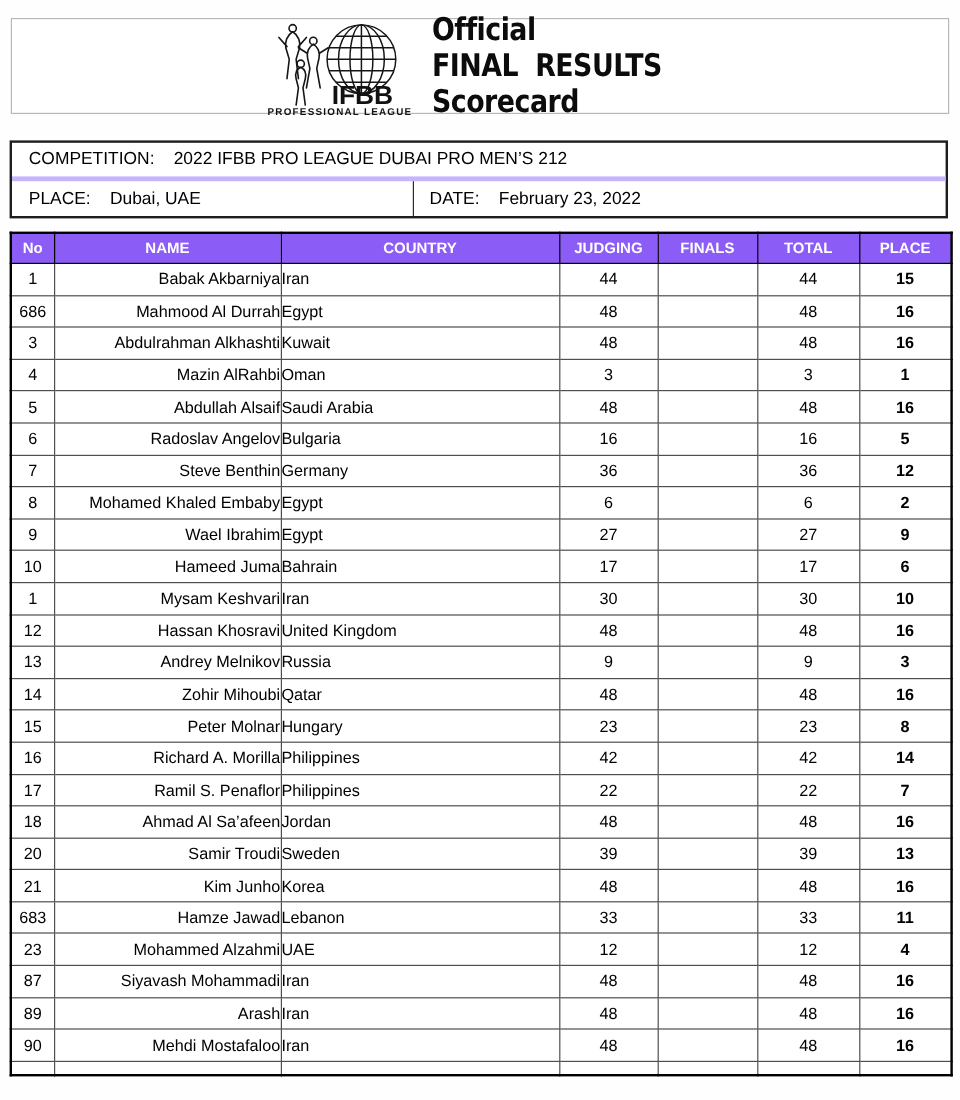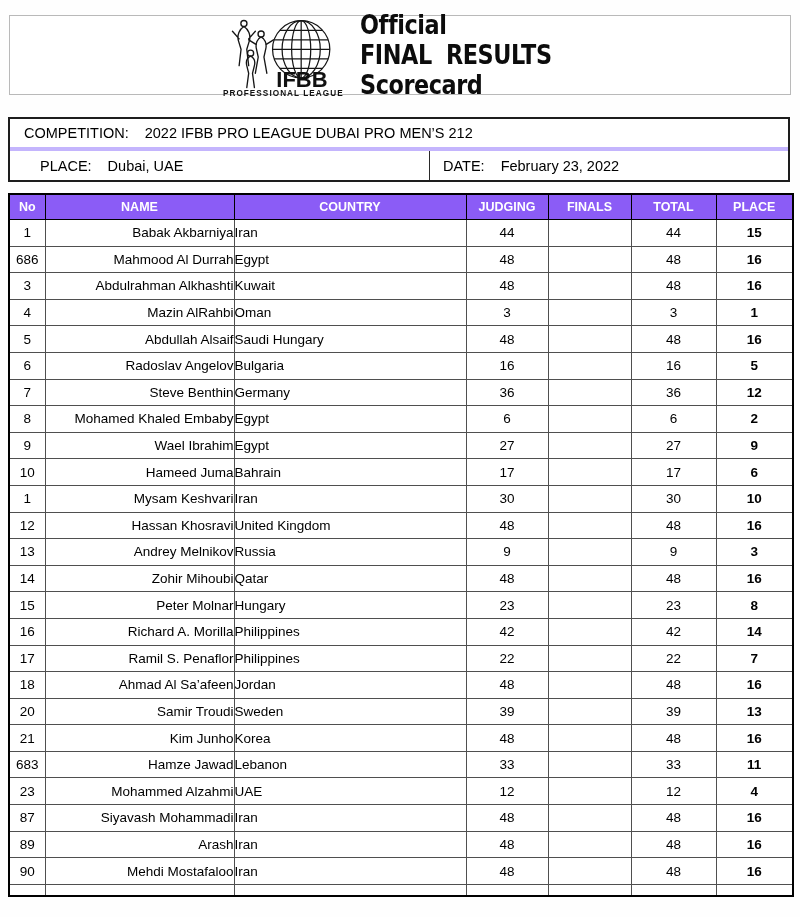--- a/index.html
+++ b/index.html
@@ -28,22 +28,22 @@
   .comp-box {
     position:absolute; left:8px; top:117px; width:782px;
     border:2px solid #1d1d1d; background:#fff; box-sizing:border-box;
   }
   .comp-row1 {
     height:28px; border-bottom:4px solid #c4b5fd;
     display:flex; align-items:center; padding-left:14px; font-size:14.5px;
   }
   .comp-row2 { height:29px; display:flex; }
   .comp-place {
-    width:420px; border-right:1px solid #2a2a2a; box-sizing:border-box;
-    display:flex; align-items:center; padding-left:30px; font-size:14.5px;
+    width:335px; border-right:1px solid #2a2a2a; box-sizing:border-box;
+    display:flex; align-items:center; padding-left:14px; font-size:14.5px;
   }
   .comp-date { flex:1; display:flex; align-items:center; padding-left:13px; font-size:14.5px; }
   .comp-value { margin-left:16px; }
 
   
   table.results {
     position:absolute; left:8px; top:193px; width:784px;
     border-collapse:collapse; table-layout:fixed;
     border:2px solid #000;
   }
@@ -172,21 +172,21 @@
           <td class="col-name">Mazin AlRahbi</td>
           <td class="col-country">Oman</td>
           <td class="col-judging">3</td>
           <td class="col-finals"></td>
           <td class="col-total">3</td>
           <td class="col-place">1</td>
         </tr>
         <tr>
           <td class="col-no">5</td>
           <td class="col-name">Abdullah Alsaif</td>
-          <td class="col-country">Saudi Hungary</td>
+          <td class="col-country">Saudi Arabia</td>
           <td class="col-judging">48</td>
           <td class="col-finals"></td>
           <td class="col-total">48</td>
           <td class="col-place">16</td>
         </tr>
         <tr>
           <td class="col-no">6</td>
           <td class="col-name">Radoslav Angelov</td>
           <td class="col-country">Bulgaria</td>
           <td class="col-judging">16</td>

